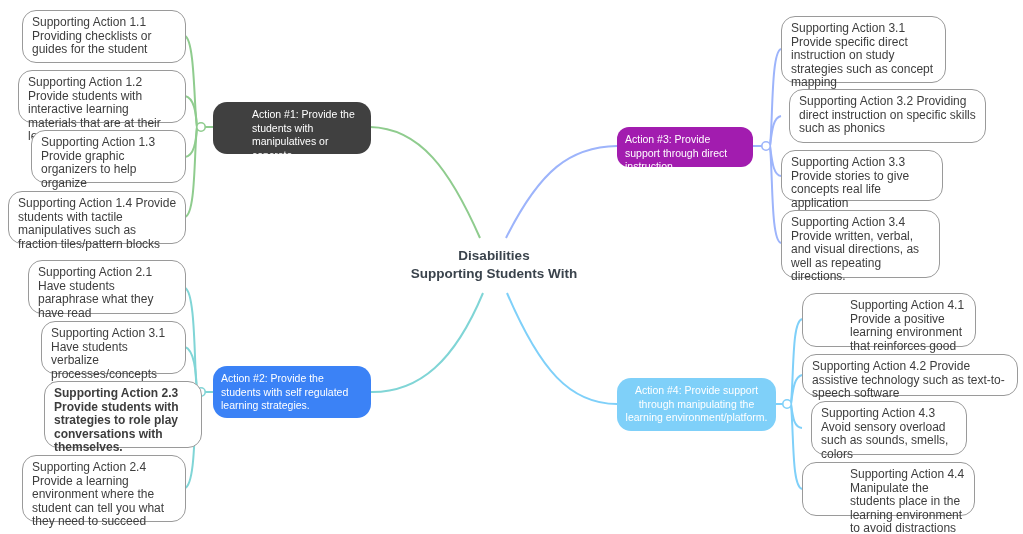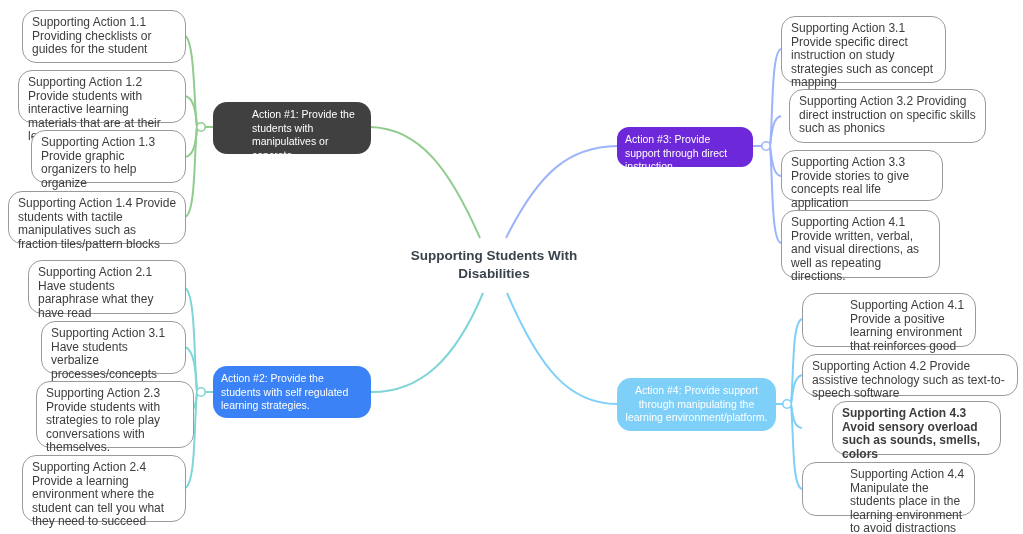--- a/index.html
+++ b/index.html
@@ -5,21 +5,21 @@
   html, body { margin:0; padding:0; background:#ffffff; }
   body { width:1023px; height:534px; position:relative; overflow:hidden;
          font-family:"Liberation Sans", "DejaVu Sans", sans-serif; }
   #links { position:absolute; left:0; top:0; width:1023px; height:534px; }
   .node { position:absolute; box-sizing:border-box; font-size:12px; line-height:13.5px; }
   .sub { background:#ffffff; border:1px solid #9a9a9a; border-radius:14px;
          color:#3d3d3d; padding:5px 8px 5px 9px; }
   .action { color:#ffffff; border-radius:14px; padding:6px 8px; font-size:10.5px; line-height:13.5px; }
   .a1 { background:#404040;padding-left:39px; }
   .a2 { background:#3b82f6; }
-  .a3 { background:#6d28d9; border-radius:12px; }
+  .a3 { background:#a21caf; border-radius:12px; }
   .a4 { background:#7fd0f9; }
   .center { color:#3a434c; font-weight:bold; font-size:13.5px; line-height:18px; text-align:center; }
 </style>
 </head>
 <body>
 
 <svg id="links" xmlns="http://www.w3.org/2000/svg">
 
   <path d="M 480 238 C 450 170, 420 128, 370 127" fill="none" stroke="#8fcc8e" stroke-width="2"></path>
   <path d="M 483 293 C 455 360, 420 393, 370 392" fill="none" stroke="#80d5d6" stroke-width="2"></path>
@@ -49,47 +49,47 @@
 
   <line x1="775" y1="404" x2="783" y2="404" stroke="#7fd0f9" stroke-width="2"></line>
   <path d="M 791 404 C 794 370, 792 322, 802 319" fill="none" stroke="#7fd0f9" stroke-width="2"></path>
   <path d="M 791 404 C 793 390, 794 377, 802 375" fill="none" stroke="#7fd0f9" stroke-width="2"></path>
   <path d="M 791 404 C 793 418, 794 427, 802 428" fill="none" stroke="#7fd0f9" stroke-width="2"></path>
   <path d="M 791 404 C 794 440, 792 486, 802 489" fill="none" stroke="#7fd0f9" stroke-width="2"></path>
   <circle cx="787" cy="404" r="4.2" fill="#ffffff" stroke="#7fd0f9" stroke-width="1.6"></circle>
 </svg>
 
 <div class="node center" style="left:398px; top:247px; width:192px;">
+  <div>Disabilities</div>
   <div>Supporting Students With</div>
-  <div>Disabilities</div>
 </div>
 
 <div class="node action a1" style="left:213px; top:102px; width:158px; height:52px;">
   <span>Action #1: Provide the students with manipulatives or concrete examples/tools</span>
 </div>
 <div class="node sub" style="left:22px; top:10px; width:164px; height:53px;"><span>Supporting Action 1.1 Providing checklists or guides for the student</span></div>
 <div class="node sub" style="left:18px; top:70px; width:168px; height:53px;"><span>Supporting Action 1.2 Provide students with interactive learning materials that are at their level</span></div>
 <div class="node sub" style="left:31px; top:130px; width:155px; height:53px;"><span>Supporting Action 1.3 Provide graphic organizers to help organize concepts/schedules</span></div>
 <div class="node sub" style="left:8px; top:191px; width:178px; height:53px;"><span>Supporting Action 1.4 Provide students with tactile manipulatives such as fraction tiles/pattern blocks</span></div>
 
 <div class="node action a2" style="left:213px; top:366px; width:158px; height:52px;">
   <span>Action #2: Provide the students with self regulated learning strategies.</span>
 </div>
 <div class="node sub" style="left:28px; top:260px; width:158px; height:54px;"><span>Supporting Action 2.1  Have students paraphrase what they have read</span></div>
 <div class="node sub" style="left:41px; top:321px; width:145px; height:53px;"><span>Supporting Action 3.1 Have students verbalize processes/concepts learned</span></div>
-<div class="node sub" style="left:36px; top:381px; width:158px; height:67px;"><span>Supporting Action 2.3 Provide students with strategies to role play conversations with themselves.</span></div>
+<div class="node sub" style="left:44px; top:381px; width:158px; height:67px;font-weight:bold;"><span>Supporting Action 2.3 Provide students with strategies to role play conversations with themselves.</span></div>
 <div class="node sub" style="left:22px; top:455px; width:164px; height:67px;"><span>Supporting Action 2.4 Provide a learning environment where the student can tell you what they need to succeed</span></div>
 
 <div class="node action a3" style="left:617px; top:127px; width:136px; height:40px;">
   <span>Action #3: Provide support through direct instruction.</span>
 </div>
 <div class="node sub" style="left:781px; top:16px; width:165px; height:67px;"><span>Supporting Action 3.1 Provide specific direct instruction on study strategies such as concept mapping</span></div>
 <div class="node sub" style="left:789px; top:89px; width:197px; height:54px;"><span>Supporting Action 3.2 Providing direct instruction on specific skills such as phonics</span></div>
 <div class="node sub" style="left:781px; top:150px; width:162px; height:51px;"><span>Supporting Action 3.3 Provide stories to give concepts real life application</span></div>
-<div class="node sub" style="left:781px; top:210px; width:159px; height:68px;"><span>Supporting Action  4.1 Provide written, verbal, and visual directions, as well as repeating directions.</span></div>
+<div class="node sub" style="left:781px; top:210px; width:159px; height:68px;"><span>Supporting Action  3.4 Provide written, verbal, and visual directions, as well as repeating directions.</span></div>
 
 <div class="node action a4" style="left:617px; top:378px; width:159px; height:53px;text-align:center;">
   <span>Action #4: Provide support through manipulating the learning environment/platform.</span>
 </div>
 <div class="node sub" style="left:802px; top:293px; width:174px; height:54px;padding-left:47px;"><span>Supporting Action 4.1 Provide a positive learning environment that reinforces good behavior</span></div>
 <div class="node sub" style="left:802px; top:354px; width:216px; height:42px;"><span>Supporting Action 4.2 Provide assistive technology such as text-to-speech software</span></div>
-<div class="node sub" style="left:832px; top:401px; width:169px; height:54px;font-weight:bold;"><span>Supporting Action 4.3 Avoid sensory overload such as sounds, smells, colors</span></div>
+<div class="node sub" style="left:811px; top:401px; width:156px; height:54px;"><span>Supporting Action 4.3 Avoid sensory overload such as sounds, smells, colors</span></div>
 <div class="node sub" style="left:802px; top:462px; width:173px; height:54px;padding-left:47px;"><span>Supporting Action 4.4 Manipulate the students place in the learning environment to avoid distractions</span></div>
 
 </body></html>

